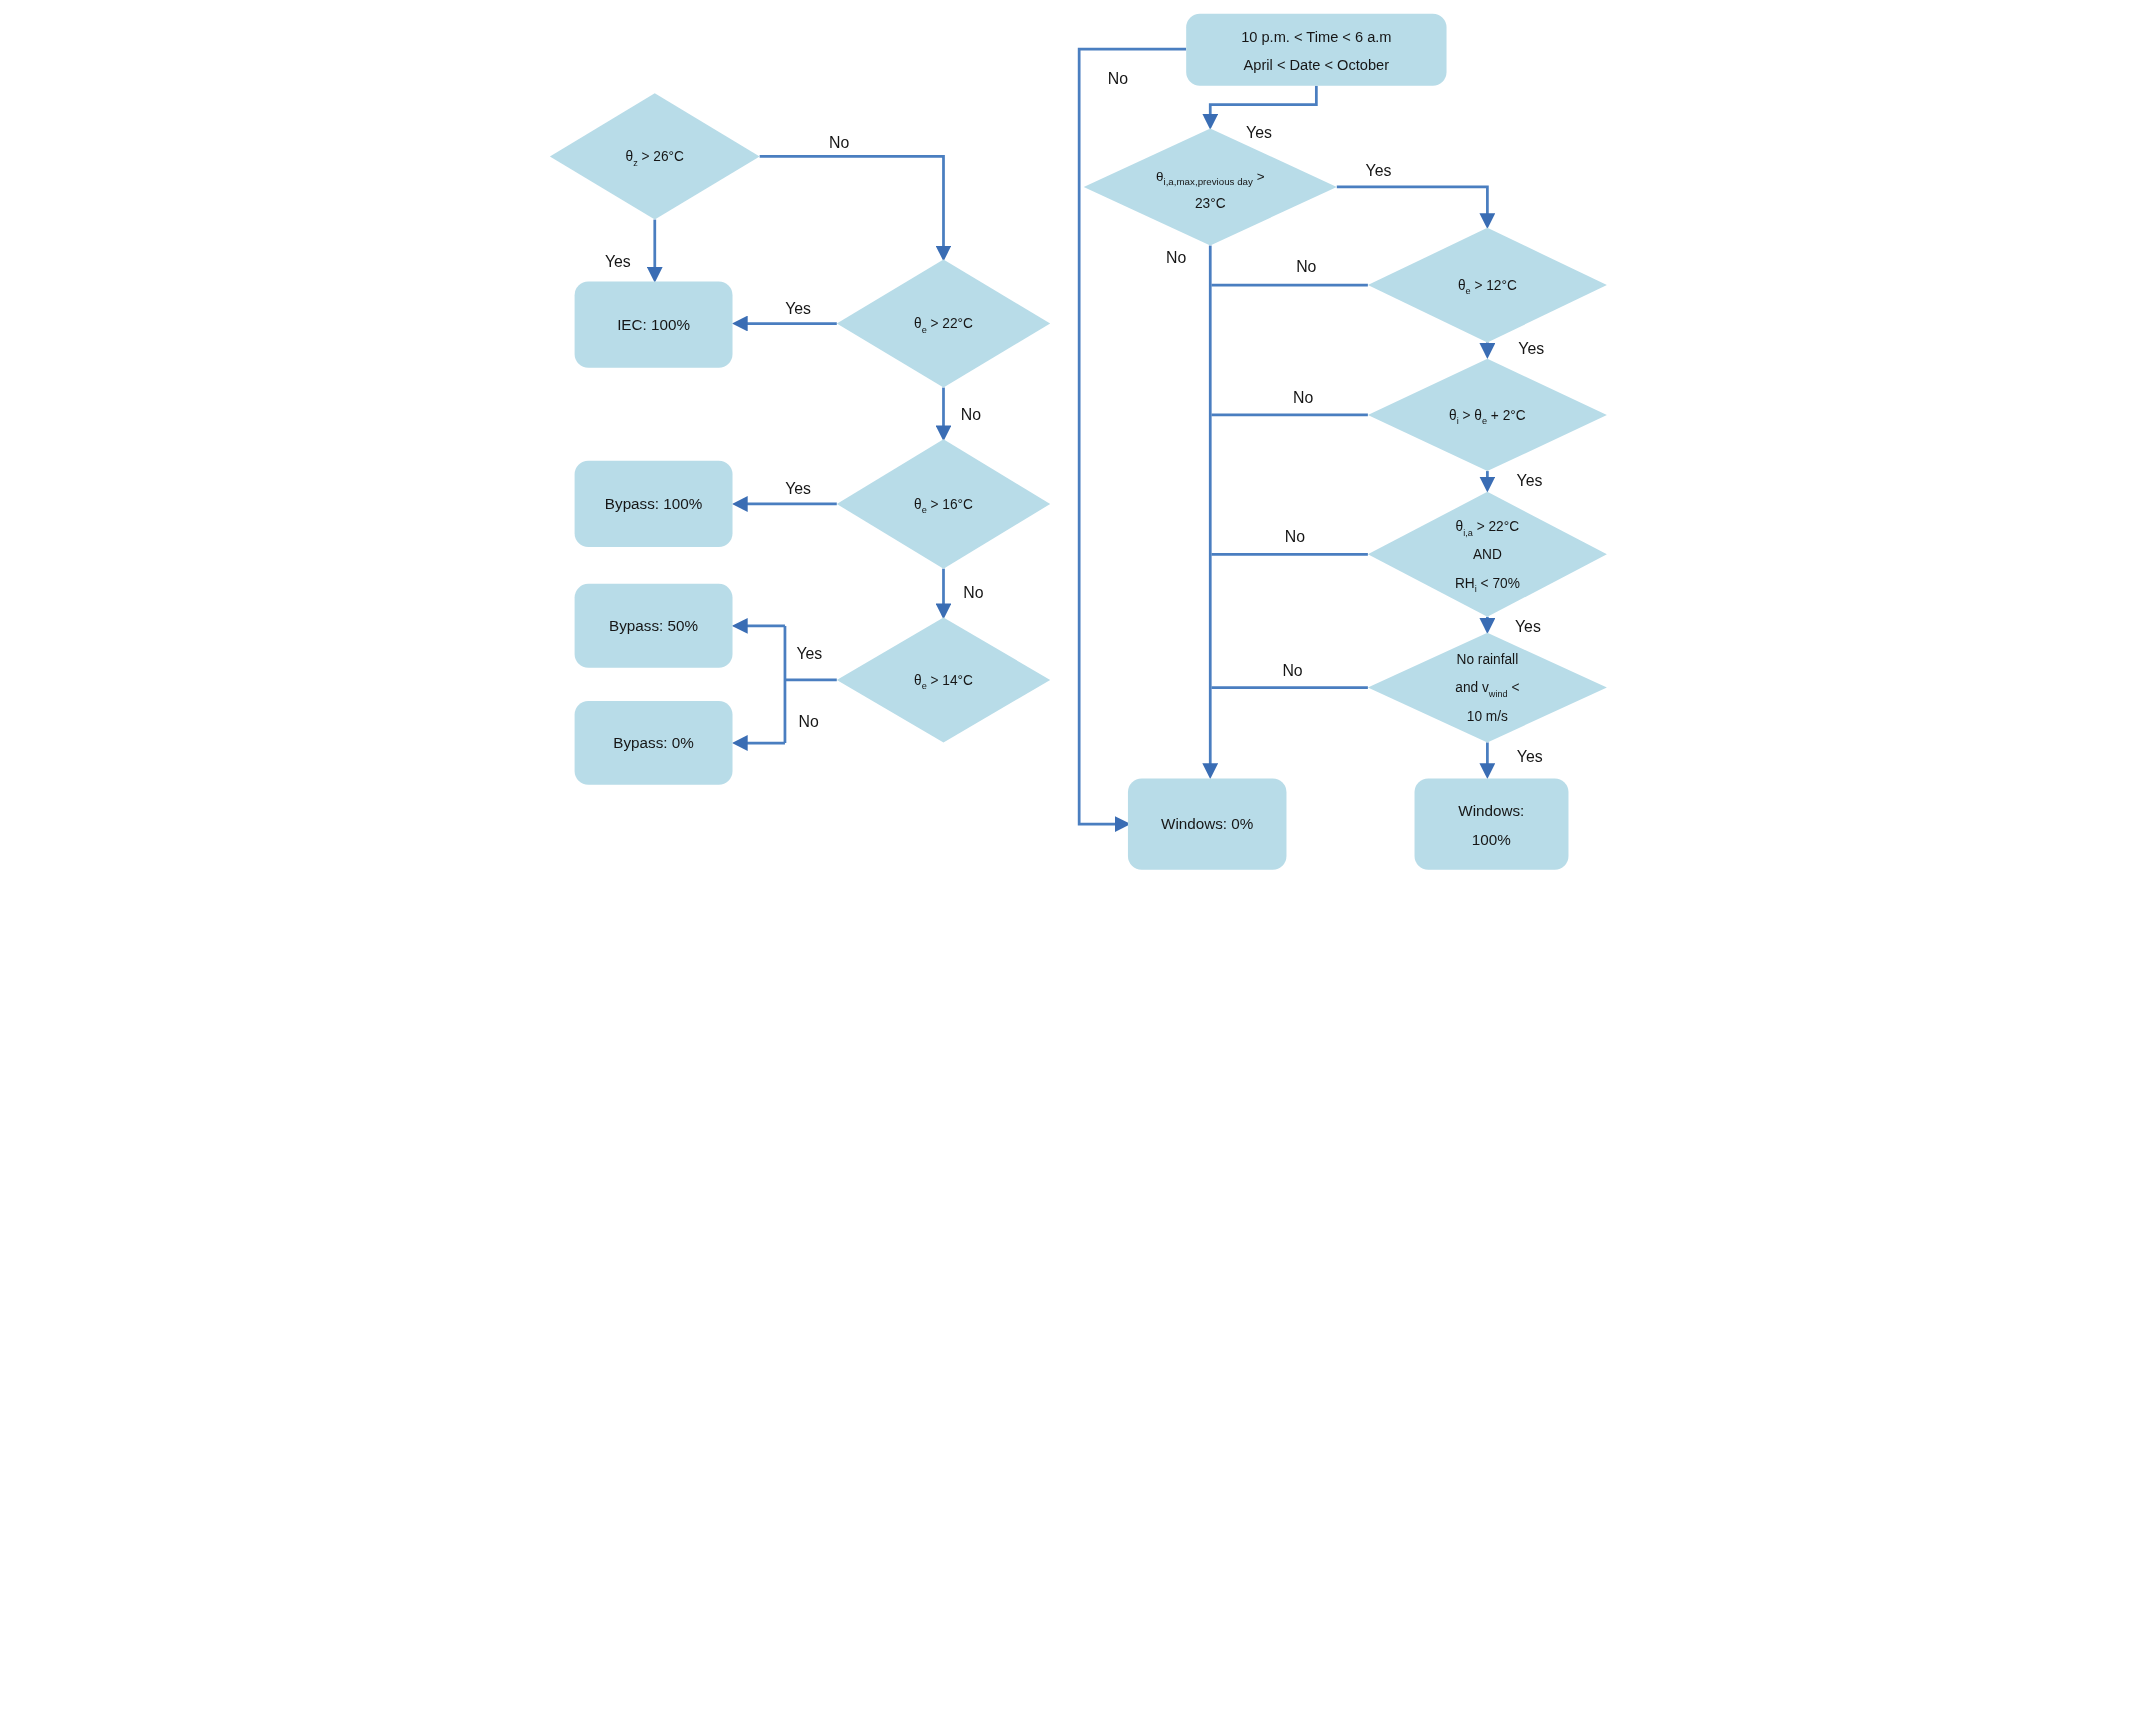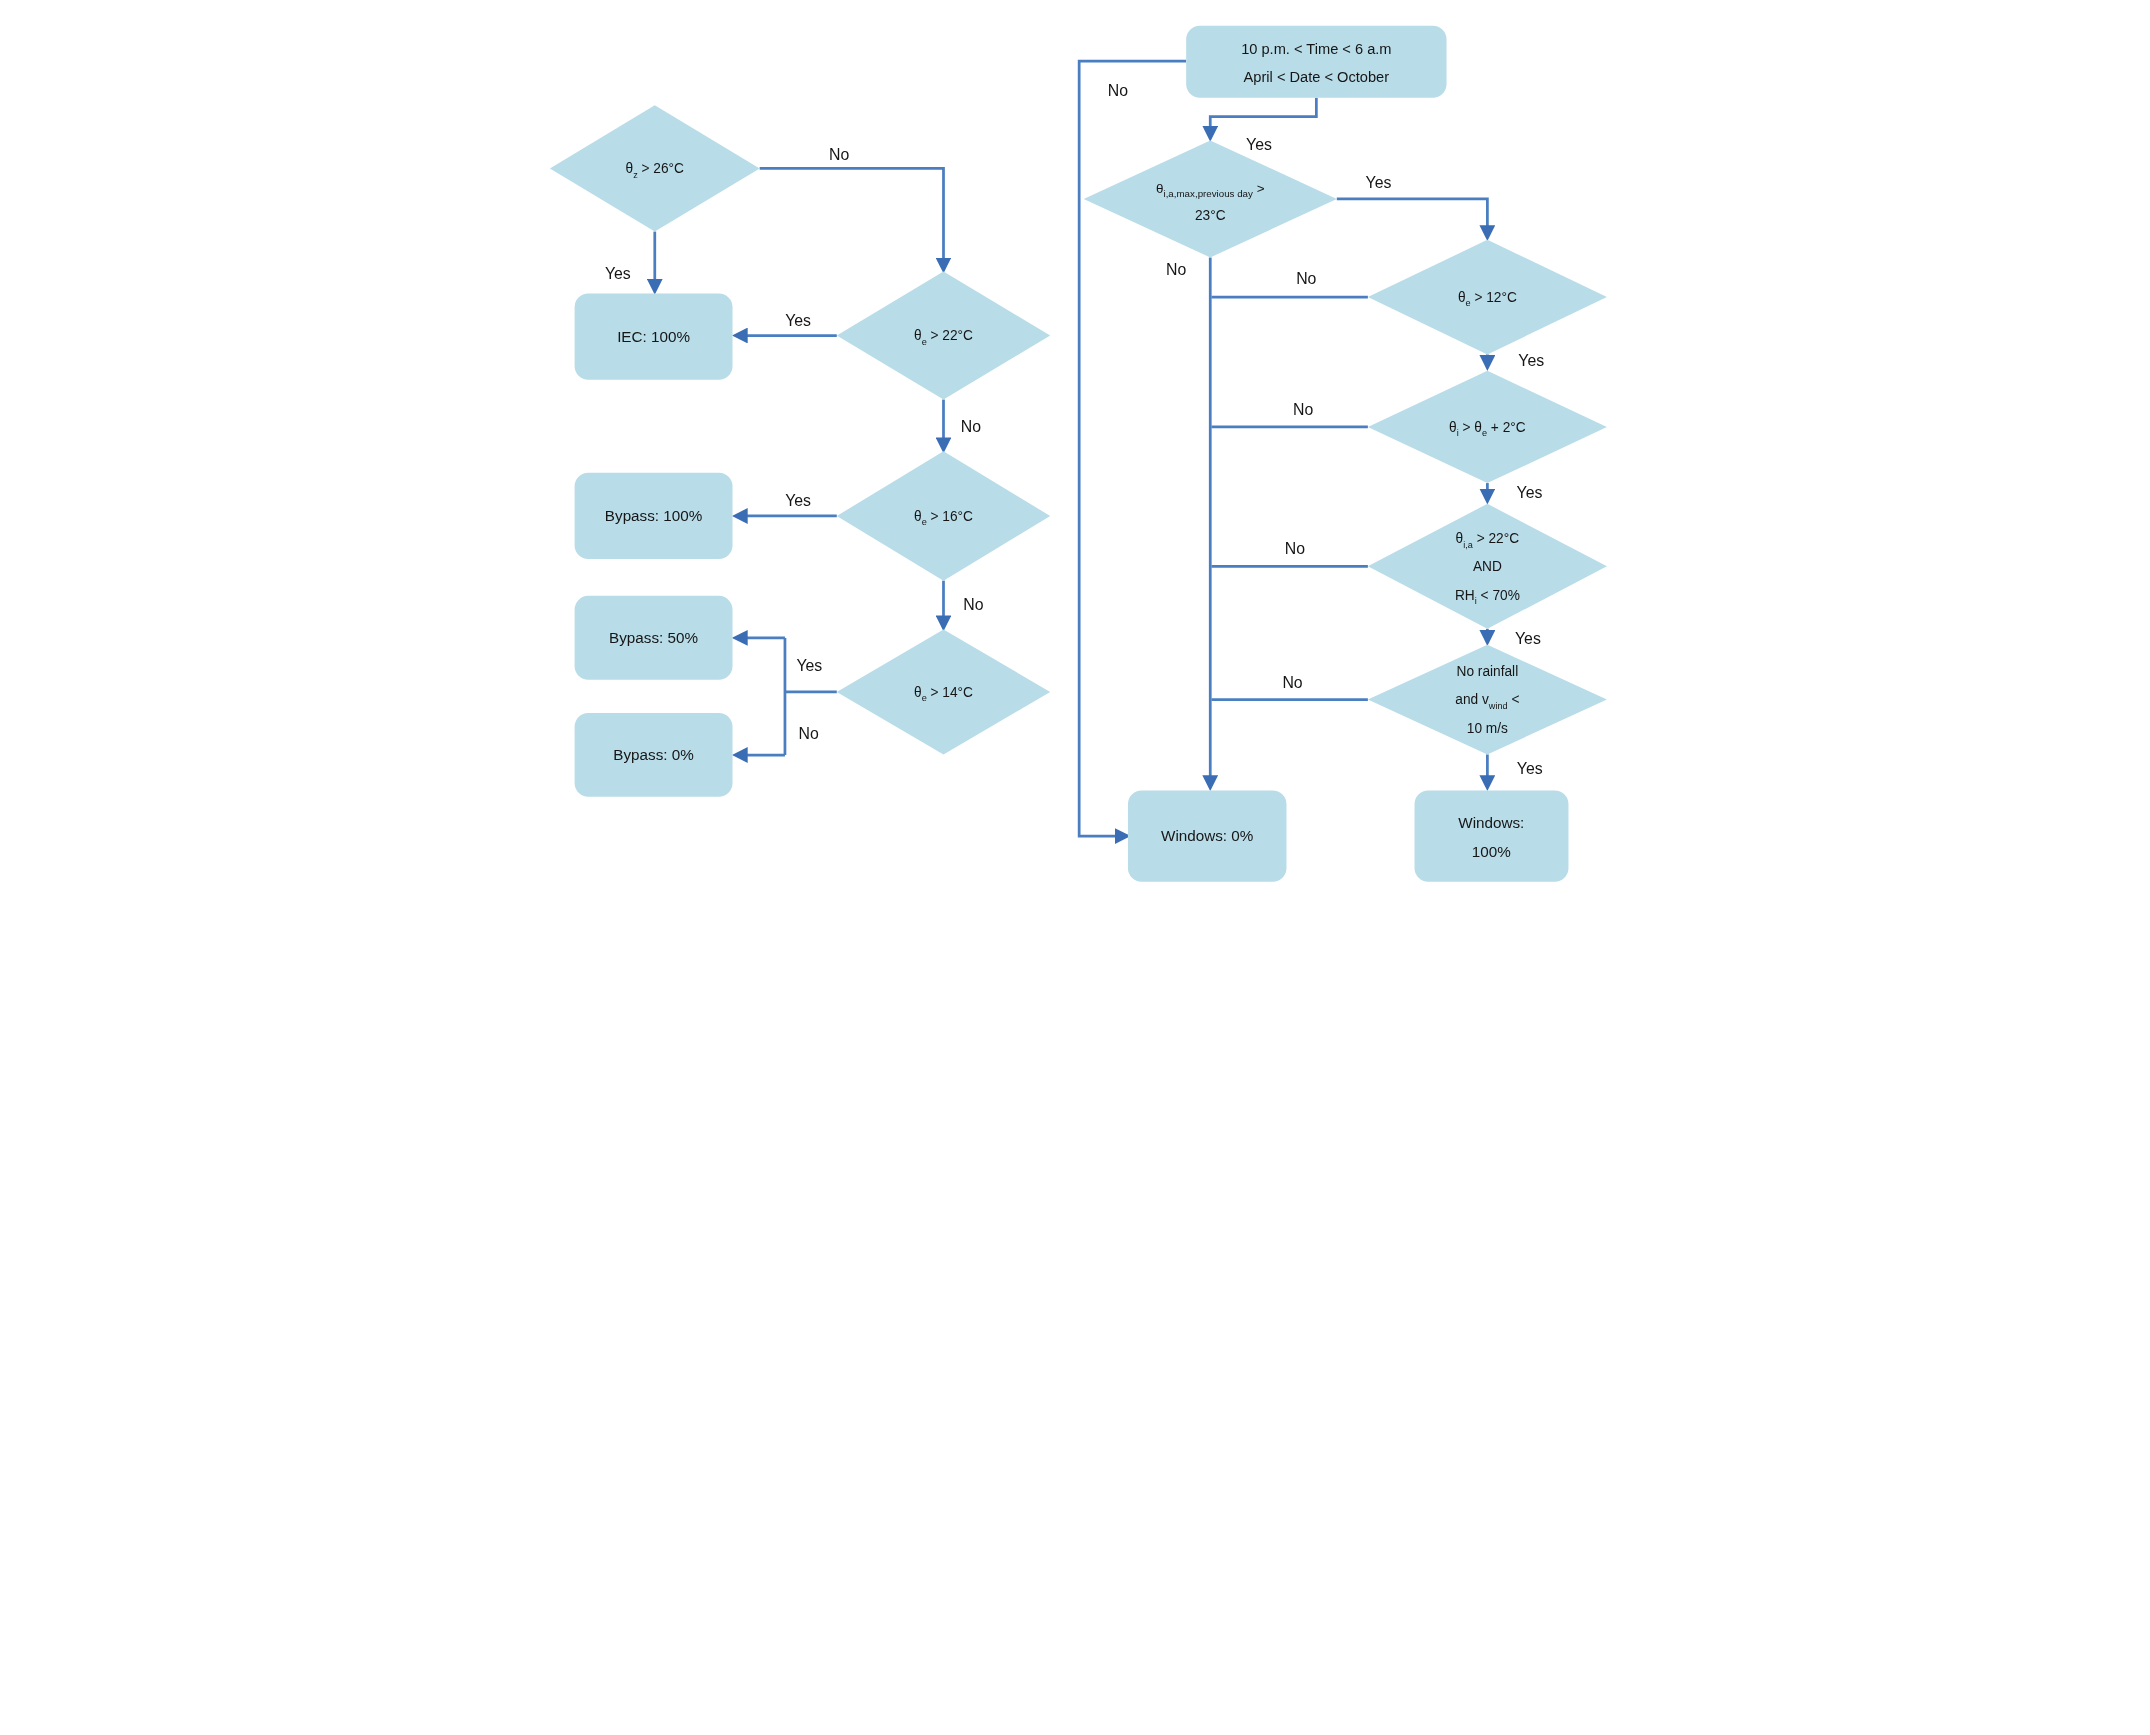--- a/index.html
+++ b/index.html
@@ -1,16 +1,16 @@
 <!DOCTYPE html>
 <html style="font-size:9.8px"><head>
 <meta charset="utf-8">
 <style>
   html,body{margin:0;padding:0;background:#ffffff;}
-  .stage{width:100%;max-width:1075px;margin:16px auto;}
+  .stage{width:100%;max-width:1075px;margin:4px auto;}
   svg{display:block;width:100%;height:auto;}
   text{font-family:"Liberation Sans","DejaVu Sans",sans-serif;}
   .dt{font-size:45px;}          
   .dt5{font-size:44px;}         
   .sub{font-size:30px;}         
   .sub5{font-size:32px;}        
   .bt{font-size:50px;}          
   .st{font-size:48px;}          
   .el{font-size:52px;}          
 </style>

